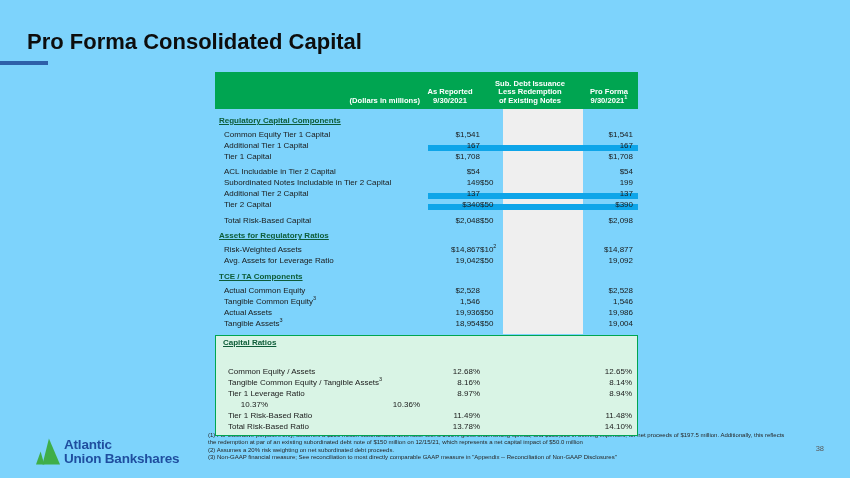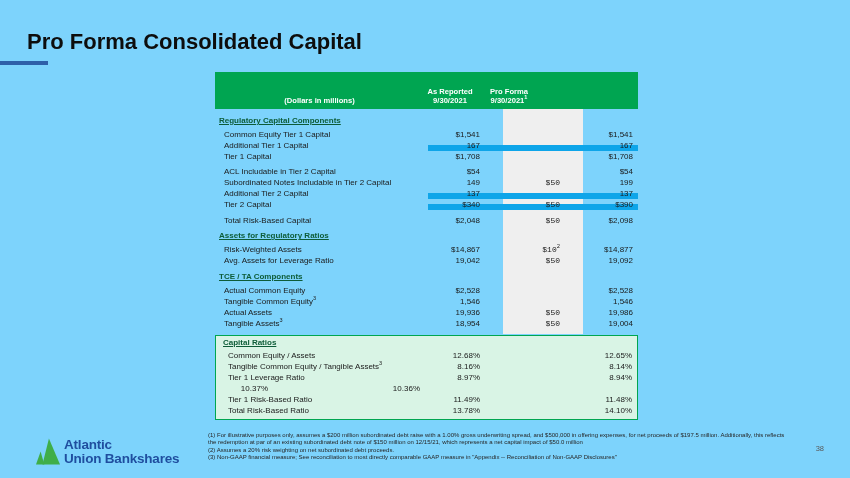--- a/index.html
+++ b/index.html
@@ -7,42 +7,42 @@
          font-family:"Liberation Sans",sans-serif;color:#1a1a1a;}
   .title{position:absolute;left:27px;top:29px;font-size:22px;font-weight:bold;color:#0d0d0d;white-space:nowrap;}
   .accent{position:absolute;left:0;top:61px;width:48px;height:4px;background:#2E5FA8;}
 
   .table{position:absolute;left:215px;top:72px;width:423px;font-size:8px;}
   .gray-band{position:absolute;left:288px;top:37px;width:80px;height:225px;background:#EFEFEF;z-index:0;}
 
   .thead{position:relative;z-index:1;height:37px;background:#00A551;color:#fff;font-weight:bold;
          font-size:7.6px;line-height:8.8px;display:flex;align-items:flex-end;
          padding-bottom:3px;box-sizing:border-box;}
-  .h0{width:205px;padding-left:4px;box-sizing:border-box;text-align:center;}
+  .h0{width:205px;padding-left:4px;box-sizing:border-box;text-align:right;}
   .h1{width:60px;text-align:center;}
   .h2{width:100px;text-align:center;}
   .h3{width:58px;text-align:center;}
 
   .sechead{position:relative;z-index:1;font-weight:bold;text-decoration:underline;color:#0D5C38;
            padding-left:4px;line-height:10px;height:10px;margin-bottom:3px;white-space:nowrap;}
   .mt7{margin-top:7px;} .mt5{margin-top:5px;} .mt6{margin-top:6px;}
 
   .trow{position:relative;z-index:1;display:flex;height:11px;line-height:11px;}
   .trow.gap4{margin-top:4px;} .trow.gap5{margin-top:5px;}
   .tlabel{width:213px;padding-left:9px;box-sizing:border-box;white-space:nowrap;}
   .tnums{width:210px;height:100%;display:flex;box-sizing:border-box;}
   .trow.rule .tnums{border-bottom:6px solid #0ea5e9;}
   .c1{width:52px;text-align:right;}
-  .c2{width:80px;text-align:right;font-family:Liberation Mono, monospace;}
+  .c2{width:80px;text-align:left;}
   .c3{width:78px;text-align:right;padding-right:5px;box-sizing:border-box;}
   sup{font-size:5.5px;line-height:0;vertical-align:super;}
 
   .rbox{position:relative;z-index:1;margin-top:6px;width:423px;box-sizing:border-box;
         border:1px solid #00A551;background:#D9F4E5;padding:2px 0 3px 0;}
-  .rbox .sechead{margin-top:0;margin-bottom:2px;padding-left:7px;}
+  .rbox .sechead{margin-top:0;margin-bottom:18px;padding-left:7px;}
   .rbox .tlabel{padding-left:12px;width:212px;}
   .rbox .tnums{width:209px;}
   .rbox .c3{width:77px;}
 
   .footnotes{position:absolute;left:208px;top:432px;width:578px;font-size:6px;line-height:7.3px;color:#262626;}
   .footnotes p{margin:0;}
   .pagenum{position:absolute;right:26px;top:444px;font-size:7.5px;color:#595959;}
 
   .logo{position:absolute;left:36px;top:438px;display:flex;align-items:flex-end;}
   .logo-mark{width:24px;height:27px;margin-right:4px;}
@@ -56,20 +56,25 @@
   <div class="accent"></div>
 
   <div class="table">
     <div class="gray-band"></div>
 
     <div class="thead">
       <div class="h0">(Dollars in millions)</div>
       <div class="h1">
         <div>As Reported</div>
         <div>9/30/2021</div>
+      </div>
+      <div class="h2">
+        <div>Sub. Debt Issuance</div>
+        <div>Less Redemption</div>
+        <div>of Existing Notes</div>
       </div>
       <div class="h3">
         <div>Pro Forma</div>
         <div><span>9/30/2021</span><sup>1</sup></div>
       </div>
     </div>
 
     <div class="sechead mt7">Regulatory Capital Components</div>
 
     <div class="trow">

